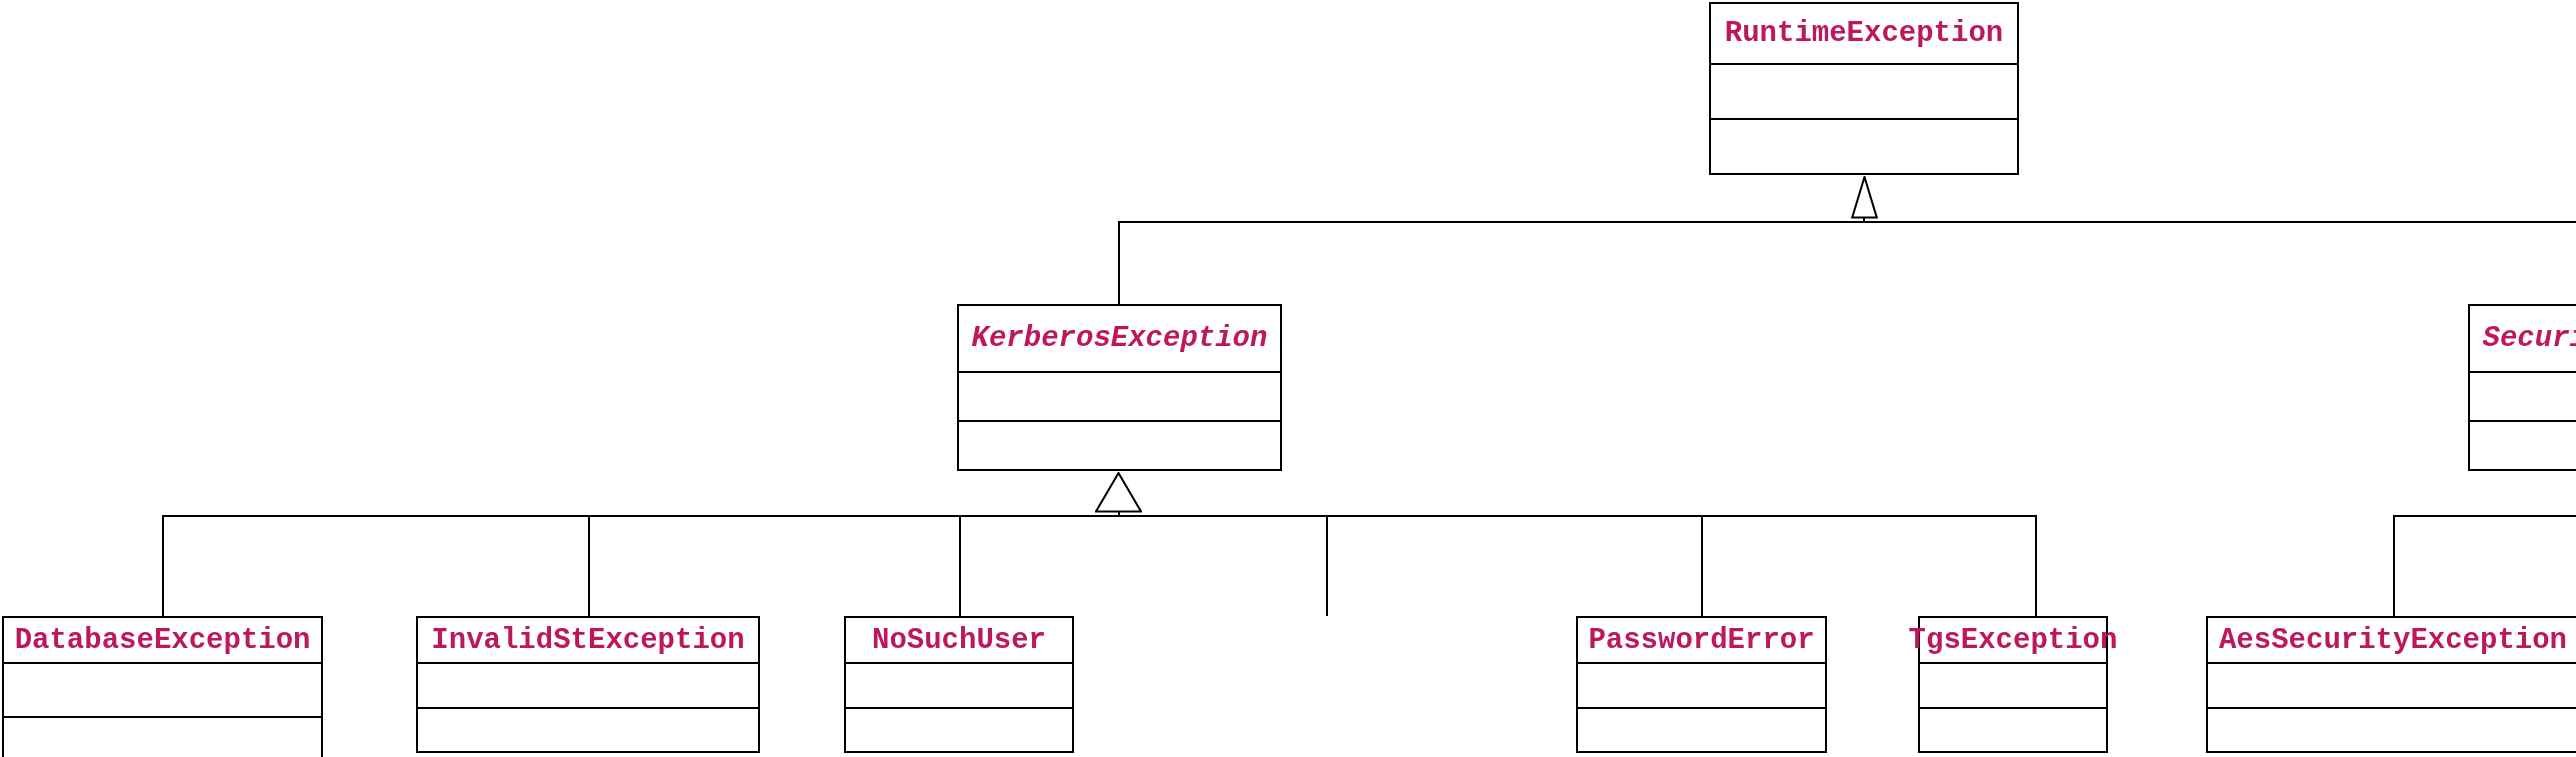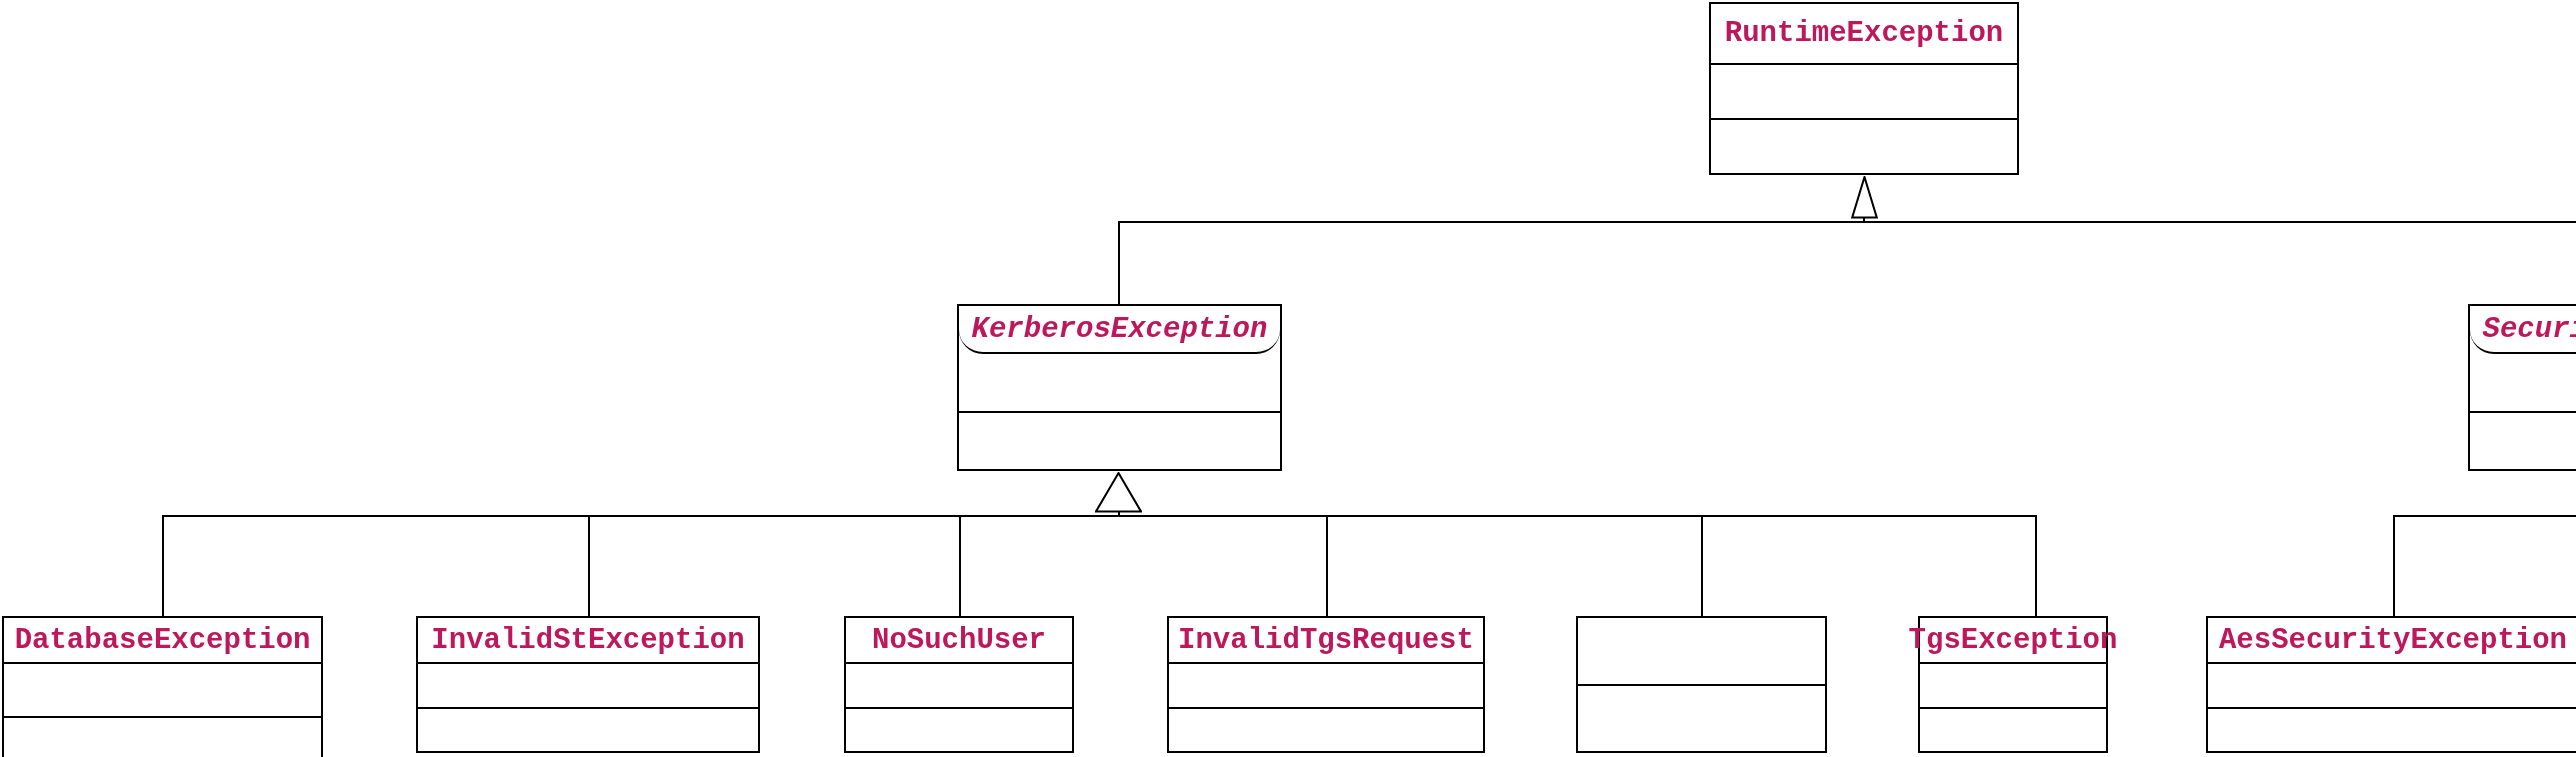--- a/index.html
+++ b/index.html
@@ -26,21 +26,21 @@
     align-items: center;
     justify-content: center;
     font-size: 29px;
     font-weight: bold;
     color: #be185d;
     white-space: nowrap;
   }
   .cmp.attrs { border-bottom: 2.1px solid #000; flex: 1 1 0; }
   .cmp.ops   { flex: 1 1 0; }
   .lvl1 .title { height: 61px; }
-  .lvl2 .title { height: 48px; border-radius: 25px; }
+  .lvl2 .title { height: 67px; }
   .lvl3 .title { height: 46px; }
   .abstract .title span { font-style: italic; }
   .hline, .vline { position: absolute; background: #000; }
   .hline { height: 1.5px; }
   .vline { width: 1.5px; }
   .tri { position: absolute; }
 </style>
 </head>
 <body>
 
@@ -111,29 +111,25 @@
   </div>
 
   <div class="cls lvl3" style="left:844px; top:616px; width:230px; height:137px;">
     <div class="cmp title">
       <span>NoSuchUser</span>
     </div>
     <div class="cmp attrs"></div>
     <div class="cmp ops"></div>
   </div>
 
-  <div class="cls lvl3" style="left:1167px; top:616px; width:318px; height:137px;">
-    <div class="cmp title">
-      <span>InvalidTgsRequest</span>
-    </div>
-    <div class="cmp attrs"></div>
-    <div class="cmp ops"></div>
-  </div>
 
   <div class="cls lvl3" style="left:1576px; top:616px; width:251px; height:137px;">
+    <div class="cmp title">
+      <span>PasswordError</span>
+    </div>
     <div class="cmp attrs"></div>
     <div class="cmp ops"></div>
   </div>
 
   <div class="cls lvl3" style="left:1918px; top:616px; width:190px; height:137px;">
     <div class="cmp title">
       <span>TgsException</span>
     </div>
     <div class="cmp attrs"></div>
     <div class="cmp ops"></div>

